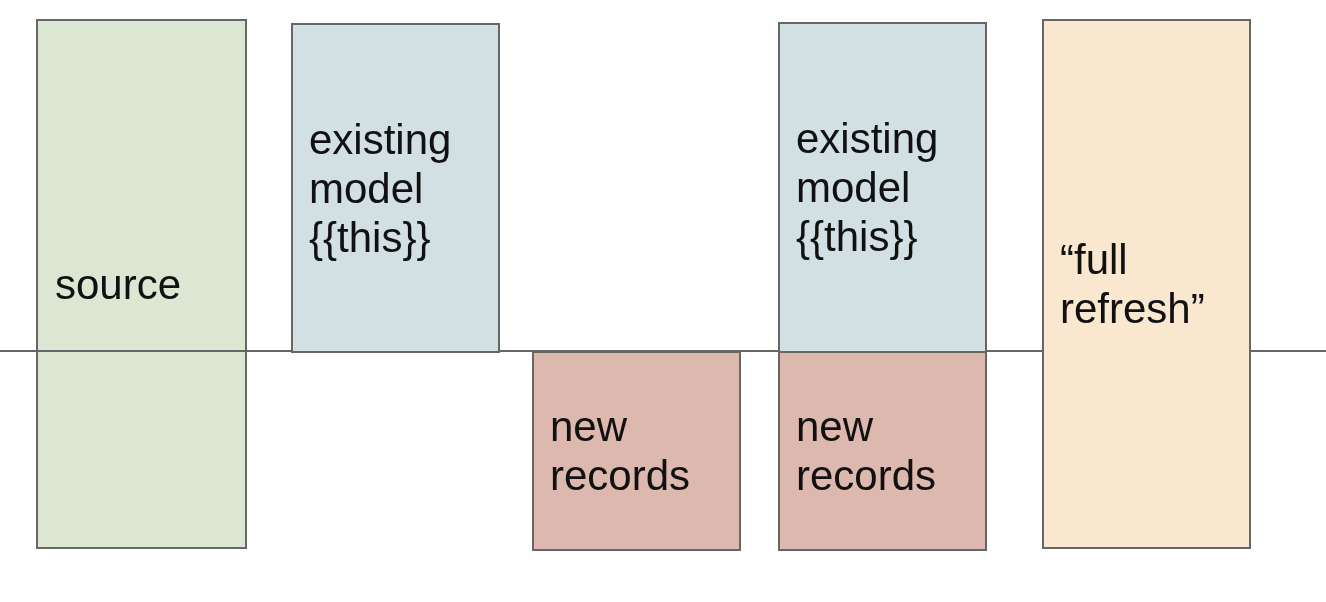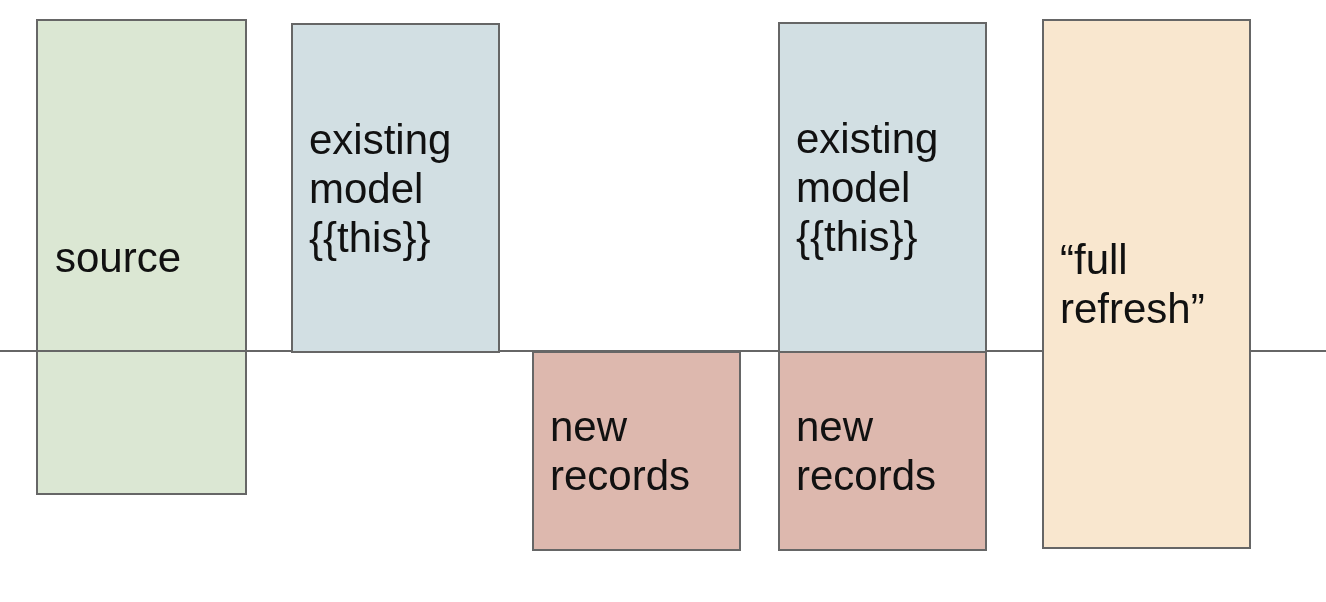--- a/index.html
+++ b/index.html
@@ -35,21 +35,21 @@
   .box .label {
     display: block;
     padding-left: 16px;
     padding-right: 6px;
     white-space: pre-line;
     font-size: 42px;
     line-height: 49px;
     color: #111111;
   }
   
-  .box.source   { left: 36px;   top: 19px;  width: 211px; height: 476px; background: #dbe7d3; z-index: 1; }
+  .box.source   { left: 36px;   top: 19px;  width: 211px; height: 530px; background: #dbe7d3; z-index: 1; }
   .box.source .label { padding-left: 17px; }
   .box.em1      { left: 291px;  top: 23px;  width: 209px; height: 330px; background: #d2dfe3; }
   .box.nr1      { left: 532px;  top: 351px; width: 209px; height: 200px; background: #ddb8ae; }
   .box.em2      { left: 778px;  top: 22px;  width: 209px; height: 331px; background: #d2dfe3; }
   .box.nr2      { left: 778px;  top: 351px; width: 209px; height: 200px; background: #ddb8ae; }
   .box.fr       { left: 1042px; top: 19px;  width: 209px; height: 530px; background: #f9e7cf; }
 </style>
 </head>
 <body>
 

